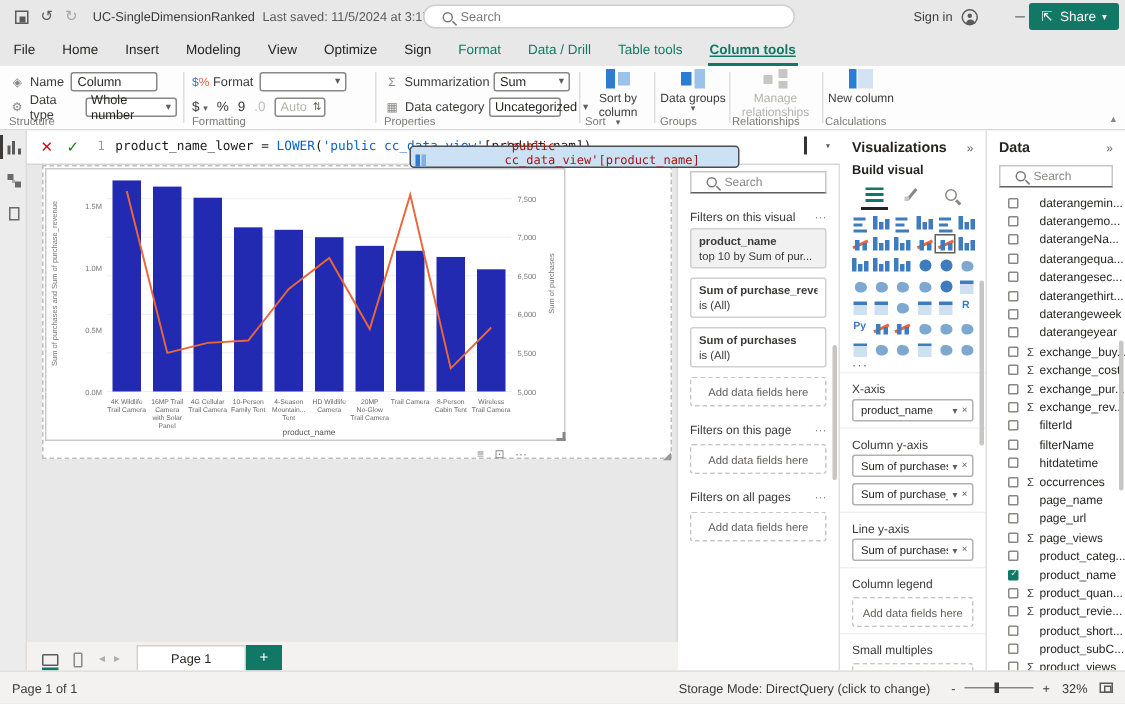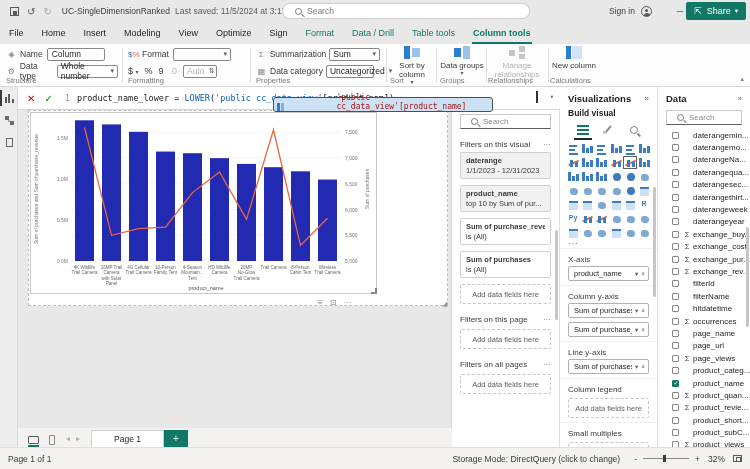--- a/index.html
+++ b/index.html
@@ -21,21 +21,21 @@
   #tb-right { position:absolute; right:0; top:0; height:22px; display:flex; align-items:center; }
   #signin { margin-right:6px; }
   .person { width:11px; height:11px; border:1px solid #5a5a5a; border-radius:50%; position:relative; margin-right:14px; }
   .person::before { content:""; position:absolute; left:3px; top:2px; width:3px; height:3px; border-radius:50%; background:#5a5a5a; }
   .person::after { content:""; position:absolute; left:1.5px; top:6px; width:6px; height:3px; border-radius:3px 3px 0 0; background:#5a5a5a; }
   .winbtn { width:28px; height:22px; display:flex; align-items:center; justify-content:center; color:#444; font-size:9px; }
   
   #menubar { position:absolute; left:0; top:22px; width:750px; height:22px; background:#e8e8e8; display:flex; align-items:center; }
   .mtab { padding:0 9px; height:22px; display:flex; align-items:center; font-size:9px; color:#252423; position:relative; }
   .mtab.ctx { color:#117865; }
-  .mtab.active { color:#117865; font-weight:bold; }
+  .mtab.active { color:#117865; font-weight:bold;text-decoration:underline; }
   .mtab.active::after { content:""; position:absolute; left:8px; right:8px; bottom:0; height:2px; background:#117865; }
   #share-btn { position:absolute; right:4px; top:2px; height:18px; background:#117865; color:#fff; border-radius:2px;
     display:flex; align-items:center; padding:0 8px; font-size:9px; }
   #share-btn .sic { margin-right:5px; font-size:9px; }
   
   #ribbon { position:absolute; left:0; top:44px; width:750px; height:43px; background:#fdfdfd; border-bottom:1px solid #d9d9d9; }
   .rgroup { position:absolute; top:0; height:42px; }
   .rcaption { position:absolute; bottom:1px; width:100%; text-align:left; font-size:7.5px; color:#7a7977; }
   .rrow { display:flex; align-items:center; height:14px; margin-top:3px; font-size:8.5px; color:#3b3a39; }
   .rrow .lic { width:11px; text-align:center; color:#8a8886; margin-right:3px; font-size:8px; }
@@ -390,24 +390,20 @@
   <div class="searchbox">
     <span class="mag"></span>
     <span>Search</span>
   </div>
   <div id="filter-sections">
       <div class="fsec-title">
         <span>Filters on this visual</span>
         <span class="dots">···</span>
       </div>
       <div class="fcard applied">
-        <div class="fname">daterange</div>
-        <div class="fdet">1/1/2023 - 12/31/2023</div>
-      </div>
-      <div class="fcard applied">
         <div class="fname">product_name</div>
         <div class="fdet">top 10 by Sum of pur...</div>
       </div>
       <div class="fcard">
         <div class="fname">Sum of purchase_reve...</div>
         <div class="fdet">is (All)</div>
       </div>
       <div class="fcard">
         <div class="fname">Sum of purchases</div>
         <div class="fdet">is (All)</div>

